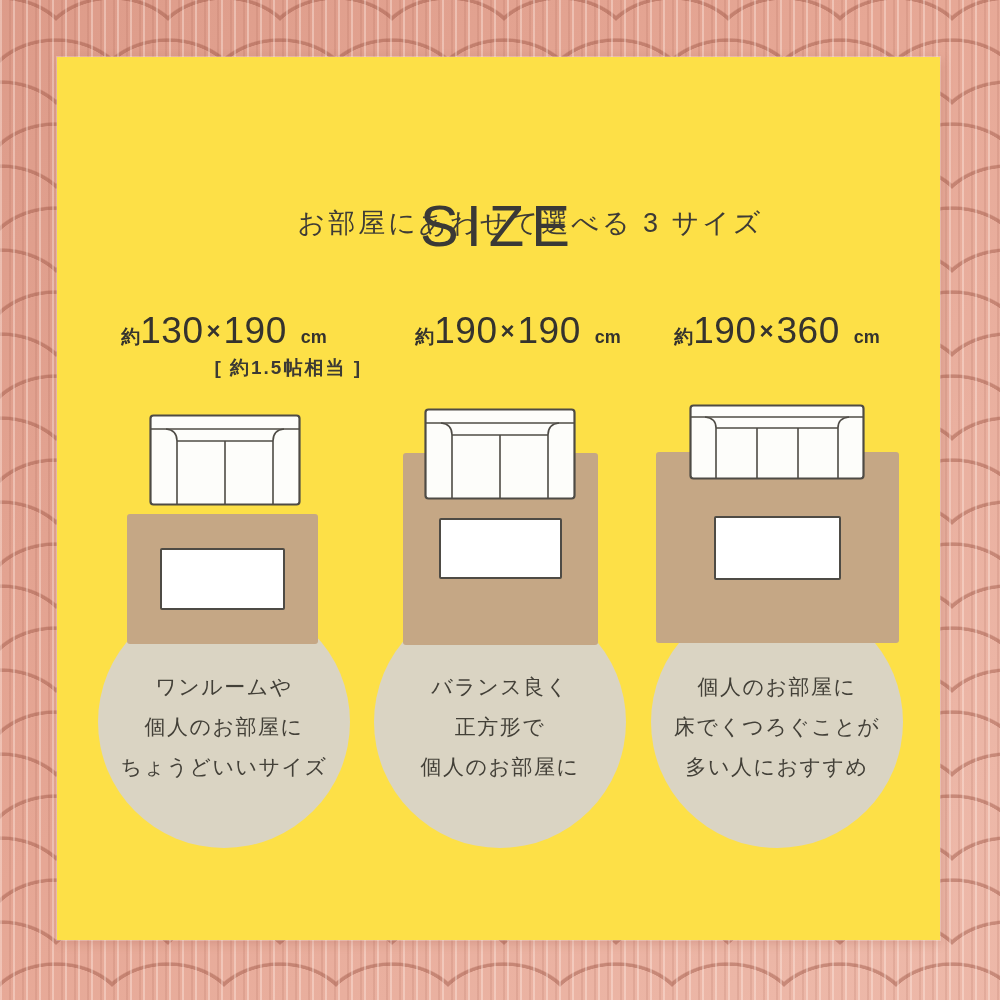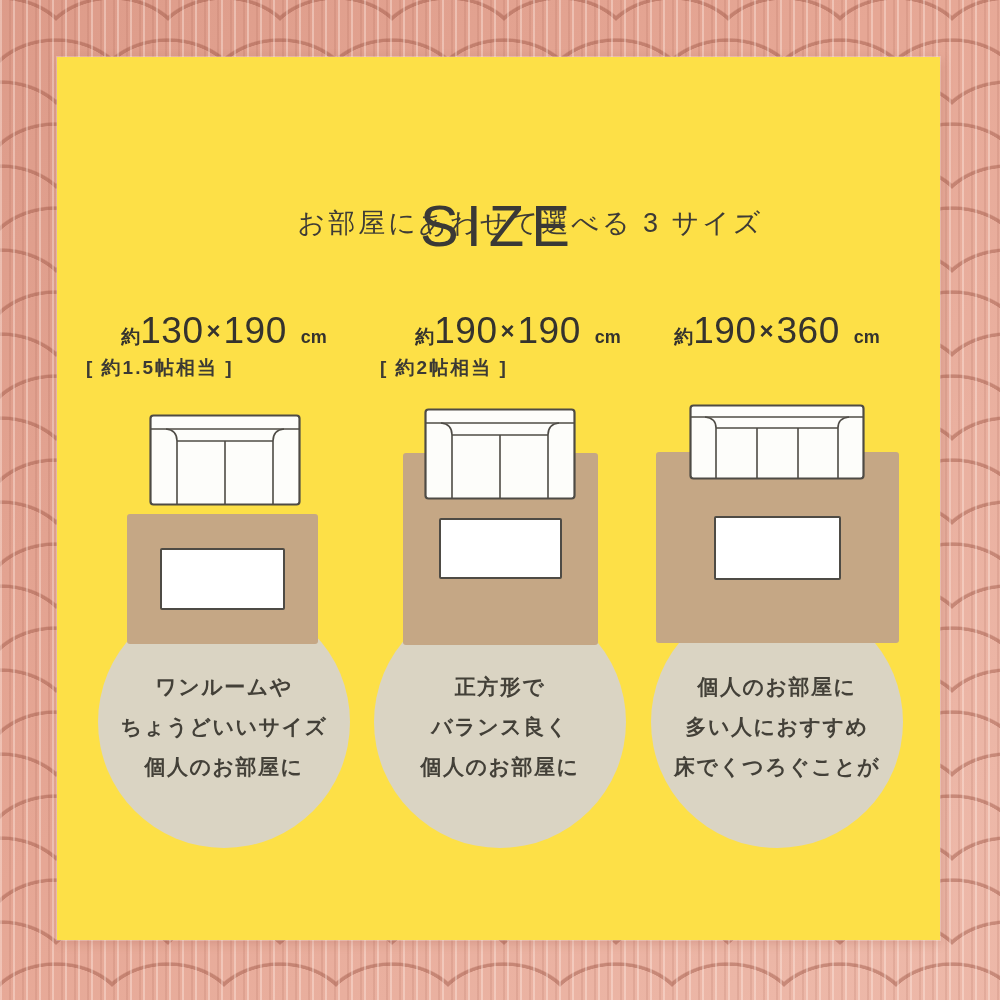--- a/index.html
+++ b/index.html
@@ -32,28 +32,28 @@
   .subtitle{
     position:absolute;left:0;top:148px;width:100%;text-align:center;
     font-size:27px;font-weight:400;letter-spacing:3px;color:#3e3b36;line-height:36px;padding-left:32px;
   }
   .col{position:absolute;inset:0;}
   .size-row{position:absolute;width:276px;height:44px;line-height:44px;text-align:center;color:#35332e;white-space:nowrap;}
   .size-row .approx{font-size:19px;font-weight:700;}
   .size-row .dims{font-size:37px;font-weight:400;letter-spacing:.5px;}
   .size-row .x{font-size:24px;font-weight:700;vertical-align:4px;margin:0 3px;}
   .size-row .unit{font-size:18px;font-weight:700;margin-left:14px;text-align:right;}
-  .tatami{position:absolute;width:276px;top:298px;text-align:left;
+  .tatami{position:absolute;width:276px;top:298px;text-align:right;
     font-size:19px;font-weight:700;letter-spacing:2px;color:#3c3a34;line-height:26px;}
   .sr1,.t1{left:29px}.sr2,.t2{left:323px}.sr3,.t3{left:582px}
   .sr1,.sr2,.sr3{top:252px}
   .circle{position:absolute;width:252px;height:252px;border-radius:50%;background:#dad4c3;top:539px;z-index:1;}
   .ci1{left:41px}.ci2{left:317px}.ci3{left:594px}
   .ctext{position:absolute;width:252px;top:610px;z-index:2;text-align:center;
-    font-size:21px;letter-spacing:1.5px;color:#434038;line-height:40px;font-weight:bold;}
+    font-size:21px;letter-spacing:1.5px;color:#434038;line-height:40px;}
   .ct1{left:41px}.ct2{left:317px}.ct3{left:594px}
   .rug{position:absolute;background:#c5a785;border-radius:3px;z-index:3;}
   .r1{left:70px;top:457px;width:191px;height:130px;}
   .r2{left:346px;top:396px;width:195px;height:192px;}
   .r3{left:599px;top:395px;width:243px;height:191px;}
   .ltable{position:absolute;background:#ffffff;border:2px solid #4e4b45;border-radius:2px;box-sizing:border-box;z-index:4;}
   .tb1{left:103px;top:491px;width:125px;height:62px;}
   .tb2{left:382px;top:461px;width:123px;height:61px;}
   .tb3{left:657px;top:459px;width:127px;height:64px;}
   .sofa{position:absolute;z-index:5;}
@@ -70,63 +70,62 @@
 
   <h1 class="title">SIZE</h1>
   <div class="subtitle">お部屋にあわせて選べる 3 サイズ</div>
 
   <section class="col">
     <div class="size-row sr1"><span class="approx">約</span><span class="dims">130</span><span class="x">×</span><span class="dims">190</span><span class="unit">cm</span></div>
     <div class="tatami t1">[ 約1.5帖相当 ]</div>
     <div class="circle ci1"></div>
     <div class="ctext ct1">
       <div>ワンルームや</div>
+      <div>個人のお部屋に</div>
       <div>ちょうどいいサイズ</div>
-      <div>個人のお部屋に</div>
     </div>
     <div class="rug r1"></div>
     <div class="ltable tb1"></div>
     <svg class="sofa sf1" viewBox="0 0 152 92">
       <rect x="1.5" y="1.5" width="149" height="89" rx="3"></rect>
       <path d="M2 15 H150"></path>
       <path d="M17 15 Q28 16 28 27 V90"></path>
       <path d="M135 15 Q124 16 124 27 V90"></path>
       <path d="M28 27 H124"></path>
       <path d="M76 27 V90"></path>
     </svg>
   </section>
 
   <section class="col">
     <div class="size-row sr2"><span class="approx">約</span><span class="dims">190</span><span class="x">×</span><span class="dims">190</span><span class="unit">cm</span></div>
-    <div class="tatami t2">[ 約2帖相当 ]</div>
     <div class="circle ci2"></div>
     <div class="ctext ct2">
+      <div>バランス良く</div>
       <div>正方形で</div>
-      <div>バランス良く</div>
       <div>個人のお部屋に</div>
     </div>
     <div class="rug r2"></div>
     <div class="ltable tb2"></div>
     <svg class="sofa sf2" viewBox="0 0 152 92">
       <rect x="1.5" y="1.5" width="149" height="89" rx="3"></rect>
       <path d="M2 15 H150"></path>
       <path d="M17 15 Q28 16 28 27 V90"></path>
       <path d="M135 15 Q124 16 124 27 V90"></path>
       <path d="M28 27 H124"></path>
       <path d="M76 27 V90"></path>
     </svg>
   </section>
 
   <section class="col">
     <div class="size-row sr3"><span class="approx">約</span><span class="dims">190</span><span class="x">×</span><span class="dims">360</span><span class="unit">cm</span></div>
     <div class="circle ci3"></div>
     <div class="ctext ct3">
       <div>個人のお部屋に</div>
+      <div>床でくつろぐことが</div>
       <div>多い人におすすめ</div>
-      <div>床でくつろぐことが</div>
     </div>
     <div class="rug r3"></div>
     <div class="ltable tb3"></div>
     <svg class="sofa sf3" viewBox="0 0 176 76">
       <rect x="1.5" y="1.5" width="173" height="73" rx="3"></rect>
       <path d="M2 13 H174"></path>
       <path d="M16 13 Q27 14 27 24 V74"></path>
       <path d="M160 13 Q149 14 149 24 V74"></path>
       <path d="M27 24 H149"></path>
       <path d="M68 24 V74"></path>

